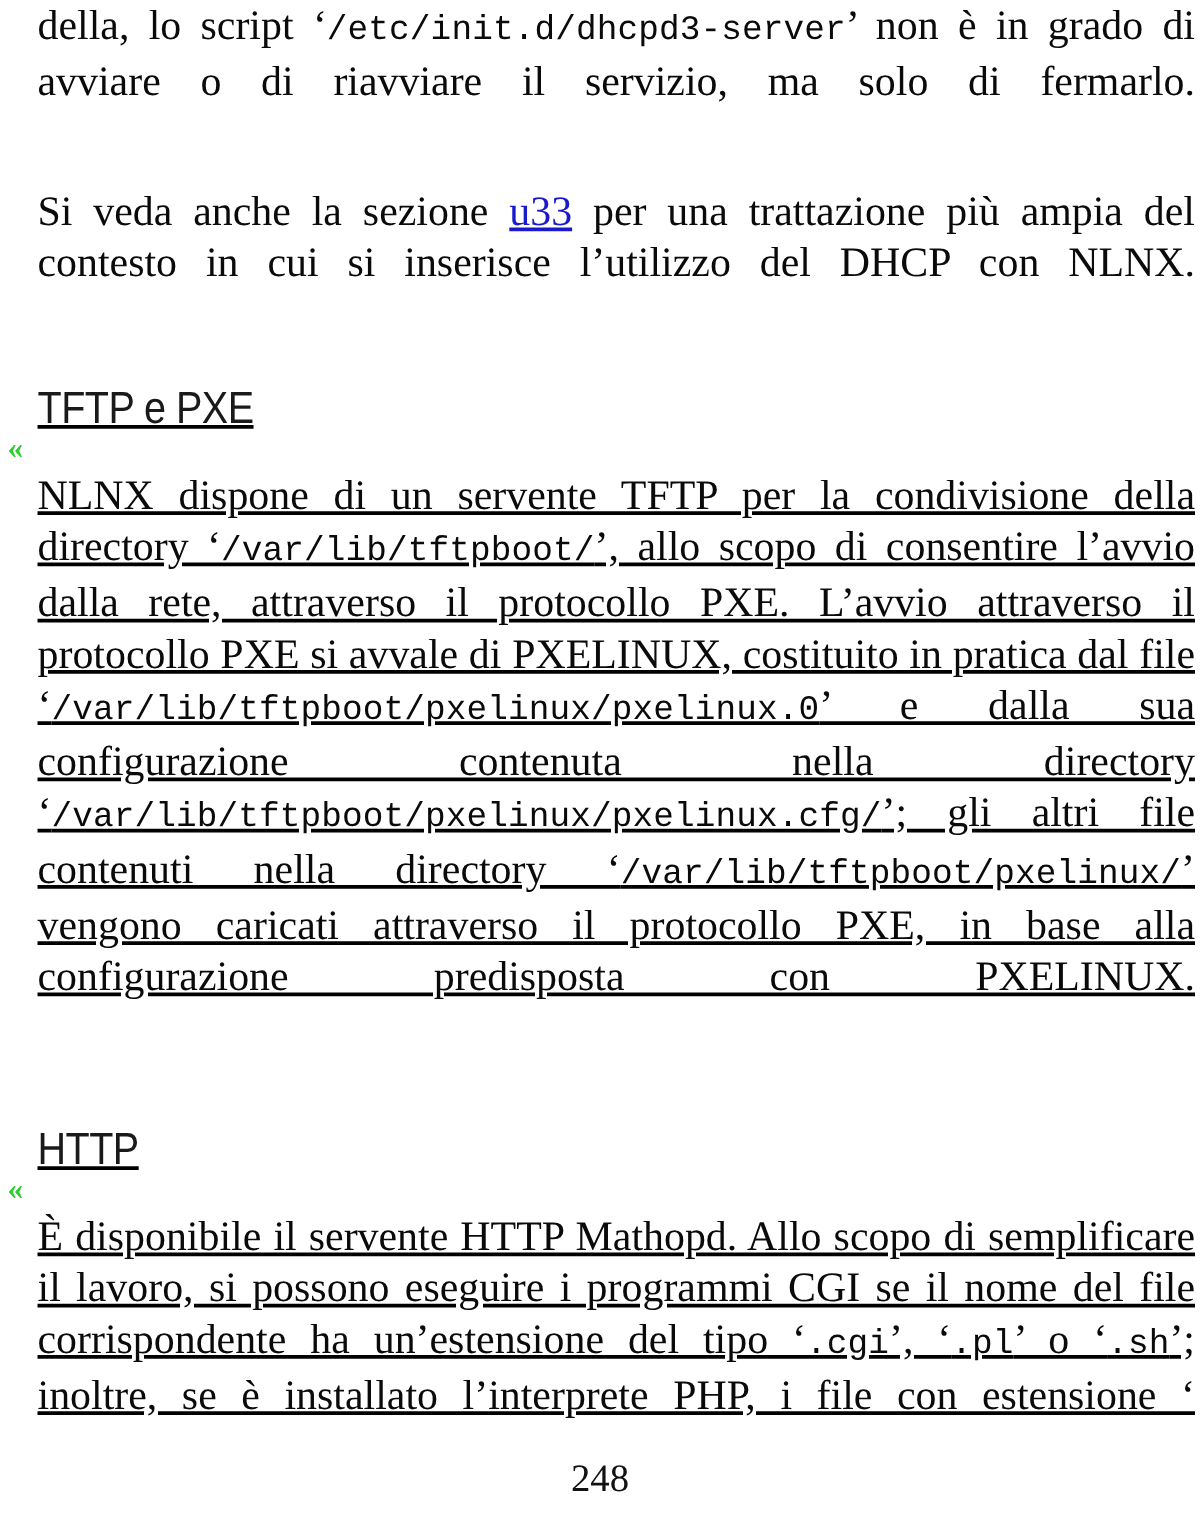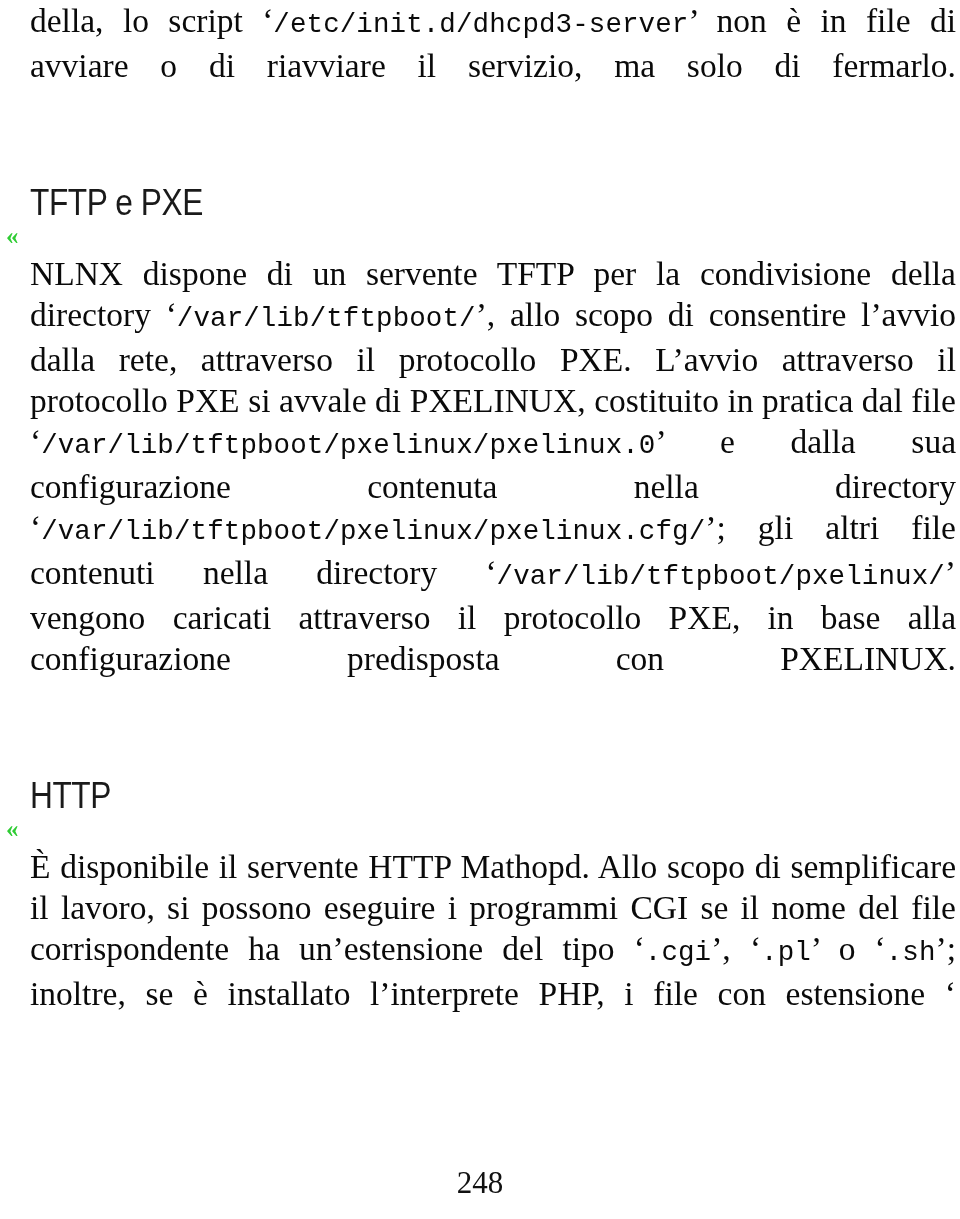--- a/index.html
+++ b/index.html
@@ -67,20 +67,21 @@
     line-height: 40px;
     letter-spacing: -0.5px;
     color: #1a1a1a;
     margin: 0;
     transform: scaleX(0.88);
     transform-origin: left center;
   }
 
   .sec-block {
     position: relative;
+    text-decoration: underline;
   }
 
   
   .margin-mark {
     position: absolute;
     left: -24px;
     font-family: "Liberation Serif", "DejaVu Serif", serif;
     font-size: 25px;
     line-height: 1;
     color: #2ecc33;
@@ -105,24 +106,25 @@
     color: #111111;
   }
 </style>
 </head>
 <body>
 
 <div id="page">
 
   <div class="content">
 
-    <p class="para"><span>della, lo script ‘</span><span class="mono">/etc/init.d/dhcpd3-server</span><span>’ non è in file di avviare o di riavviare il servizio, ma solo di fermarlo.</span></p>
+    <p class="para"><span>della, lo script ‘</span><span class="mono">/etc/init.d/dhcpd3-server</span><span>’ non è in grado di avviare o di riavviare il servizio, ma solo di fermarlo.</span></p>
 
     <div class="sp-para"></div>
 
+    <p class="para"><span>Si veda anche la sezione </span><a class="link" href="#">u33</a><span> per una trattazione più ampia del contesto in cui si inserisce l’utilizzo del DHCP con NLNX.</span></p>
 
     <div class="sp-head"></div>
 
     <div class="sec-block">
       <h2 class="heading">TFTP e PXE</h2>
 
       <div class="sp-afterhead">
         <span class="margin-mark">«</span>
       </div>
 

